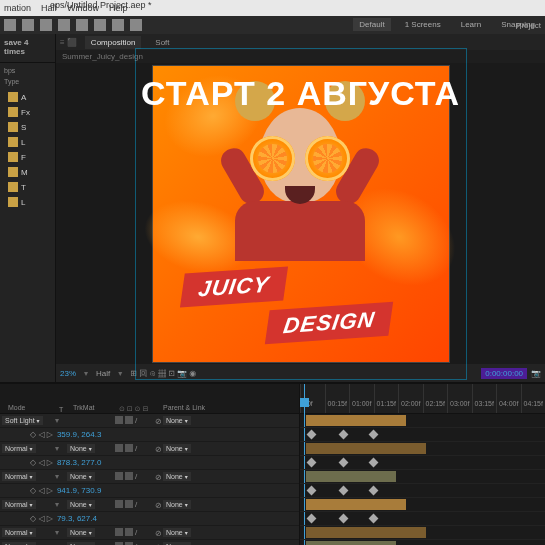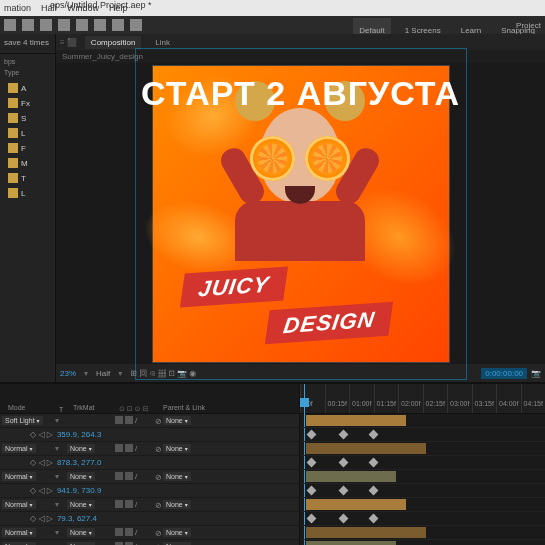--- a/index.html
+++ b/index.html
@@ -4,26 +4,26 @@
 <style>
 * { margin: 0; padding: 0; box-sizing: border-box; font-family: Arial, sans-serif; }
 body { width: 545px; height: 545px; background: #1a1a1a; overflow: hidden; position: relative; }
 
 .menubar { height: 16px; background: #e8e8e8; display: flex; align-items: center; padding: 0 4px; font-size: 9px; color: #333; gap: 10px; }
 .titlebar { position: absolute; top: 0; left: 50px; font-size: 9px; color: #333; }
 
 .toolbar { height: 18px; background: #2a2a2a; display: flex; align-items: center; padding: 0 4px; gap: 6px; }
 .tool-icon { width: 12px; height: 12px; background: #888; display: inline-block; }
 .workspace-tabs { position: absolute; right: 4px; top: 18px; display: flex; gap: 8px; font-size: 8px; color: #aaa; }
-.workspace-tabs span { padding: 8px 6px; text-align: right; }
+.workspace-tabs span { padding: 2px 6px; text-align: right; }
 .workspace-tabs .active { background: #3a3a3a; }
 
 .main-area { display: flex; height: 348px; }
 .left-panel { width: 56px; background: #232323; border-right: 1px solid #111; }
-.proj-header { font-size: 8px; color: #aaa; padding: 4px; }
+.proj-header { font-size: 8px; color: #aaa; padding: 4px; font-weight: bold; }
 .proj-tree { padding: 2px; }
 .folder-item { height: 14px; margin: 1px 0; display: flex; align-items: center; gap: 3px; padding-left: 6px; }
 .folder-icon { width: 10px; height: 10px; background: #c9a145; }
 .folder-label { font-size: 8px; color: #ccc; }
 
 .comp-area { flex: 1; background: #1e1e1e; display: flex; flex-direction: column; position: relative; }
 .comp-tabs { height: 16px; background: #232323; display: flex; align-items: center; font-size: 8px; color: #999; padding: 0 4px; gap: 8px; }
 .comp-tabs .tab { padding: 2px 6px; }
 .comp-tabs .tab.active { background: #2f2f2f; color: #ddd; }
 
@@ -46,21 +46,21 @@
 .arm2 { position: absolute; width: 25px; height: 60px; background: #b8352e; border-radius: 12px; top: 60px; right: 5px; transform: rotate(30deg); }
 
 .banner1 { position: absolute; background: #d4342e; color: #fff; font-weight: 900; font-size: 22px; padding: 4px 16px; transform: skewX(-12deg) rotate(-4deg); bottom: 58px; left: 30px; font-style: italic; letter-spacing: 1px; }
 .banner2 { position: absolute; background: #d4342e; color: #fff; font-weight: 900; font-size: 22px; padding: 4px 16px; transform: skewX(-12deg) rotate(-4deg); bottom: 22px; left: 115px; font-style: italic; letter-spacing: 1px; }
 
 .overlay-title { position: absolute; top: 40px; left: 50%; transform: translateX(-50%); color: #fff; font-weight: 900; font-size: 34px; letter-spacing: 1px; z-index: 100; white-space: nowrap; }
 
 .comp-footer { height: 18px; background: #232323; display: flex; align-items: center; font-size: 8px; color: #999; padding: 0 4px; gap: 8px; }
 .footer-val { color: #3fa0d8; }
 .timeline-strip { flex: 1; display: flex; align-items: center; gap: 4px; justify-content: flex-end; }
-.time-display { background: #0c4a6e; padding: 1px 4px; color: #3fa0d8; }
+.time-display { background: #4c1d95; padding: 1px 4px; color: #3fa0d8; }
 
 .timeline-panel { height: 163px; background: #1f1f1f; border-top: 2px solid #111; display: flex; }
 .tl-left { width: 300px; background: #232323; border-right: 1px solid #111; }
 .tl-header { height: 30px; background: #1a1a1a; display: flex; align-items: flex-end; font-size: 7px; color: #888; padding: 0 4px; border-bottom: 1px solid #111; }
 .tl-col { padding: 2px 4px; }
 .tl-col.mode { width: 55px; }
 .tl-col.trkmat { width: 50px; }
 .tl-col.parent { flex: 1; }
 
 .layer-row { height: 14px; display: flex; align-items: center; font-size: 8px; color: #ccc; border-bottom: 1px solid #1a1a1a; }
@@ -154,21 +154,21 @@
           <span class="folder-icon"></span>
           <span class="folder-label">L</span>
         </div>
     </div>
   </div>
 
   <div class="comp-area">
     <div class="comp-tabs">
       <span style="color:#666">≡ ⬛</span>
       <span class="tab active">Composition</span>
-      <span class="tab">Link</span>
+      <span class="tab">Soft</span>
     </div>
     <div style="font-size:8px;color:#777;padding:2px 6px">Summer_Juicy_design</div>
 
     <div class="overlay-title">СТАРТ 2 АВГУСТА</div>
 
     <div class="viewport">
       <div class="canvas">
         <div class="splash1"></div>
         <div class="splash2"></div>
         <div class="splash3"></div>

